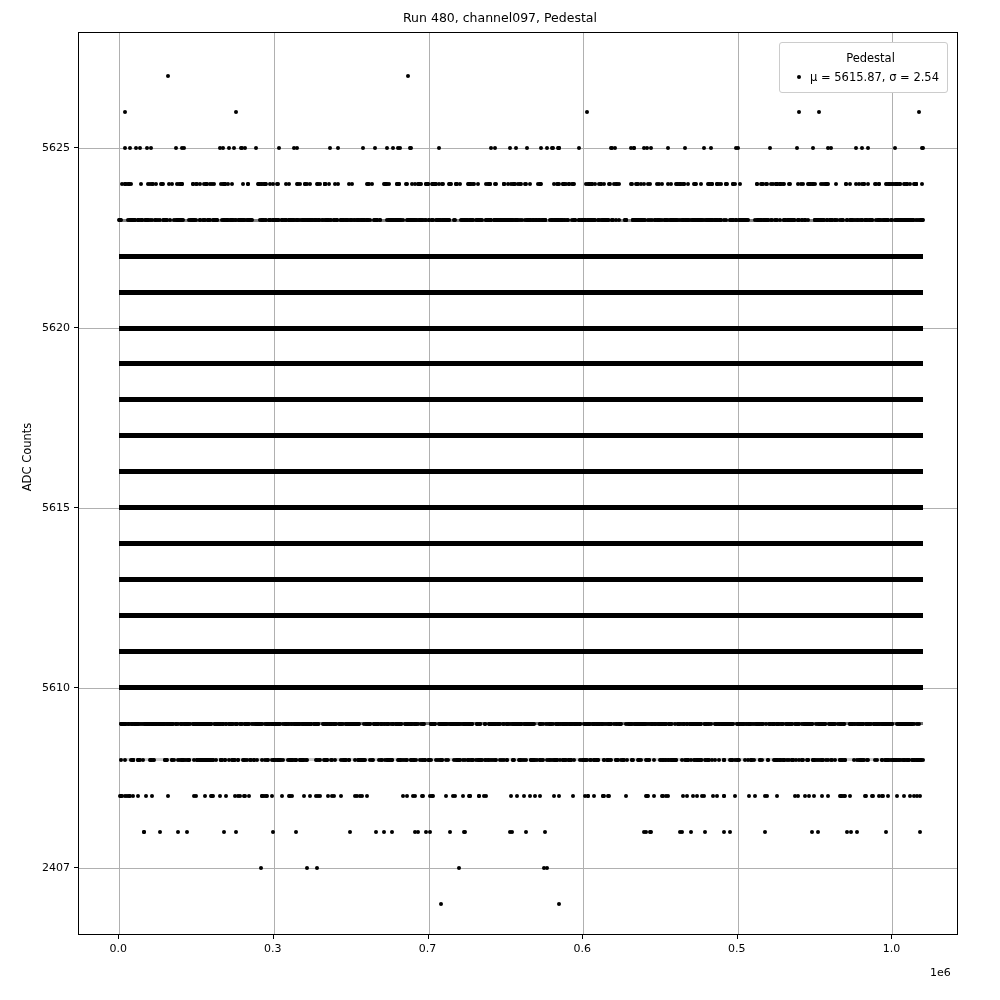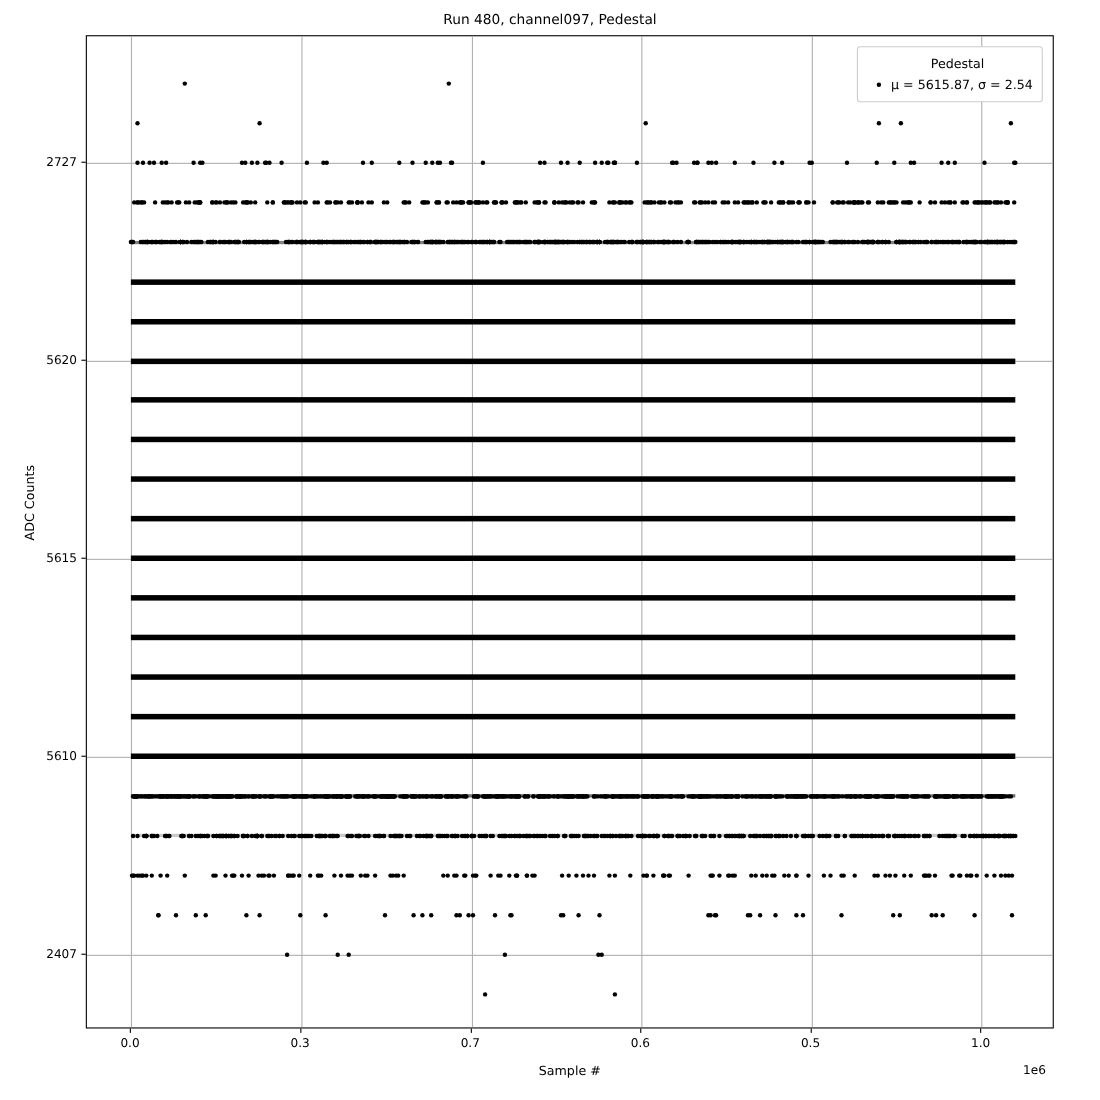--- a/index.html
+++ b/index.html
@@ -2905,20 +2905,19 @@
       <div class="ticklabel-x" style="left: 891.497px; top: 942px;">1.0</div>
       <div class="tick-y" style="left: 74px; top: 866.645px;"></div>
       <div class="ticklabel-y" style="left: 26px; width: 44px; top: 866.645px;">2407</div>
       <div class="tick-y" style="left: 74px; top: 686.765px;"></div>
       <div class="ticklabel-y" style="left: 26px; width: 44px; top: 686.765px;">5610</div>
       <div class="tick-y" style="left: 74px; top: 506.884px;"></div>
       <div class="ticklabel-y" style="left: 26px; width: 44px; top: 506.884px;">5615</div>
       <div class="tick-y" style="left: 74px; top: 327.004px;"></div>
       <div class="ticklabel-y" style="left: 26px; width: 44px; top: 327.004px;">5620</div>
       <div class="tick-y" style="left: 74px; top: 147.124px;"></div>
-      <div class="ticklabel-y" style="left: 26px; width: 44px; top: 147.124px;">2727</div>
+      <div class="ticklabel-y" style="left: 26px; width: 44px; top: 147.124px;">5625</div>
     </div>
 
-  <div id="xlabel">Sample #</div>
   <div id="x-offset-text">1e6</div>
   <div id="ylabel">ADC Counts</div>
 
 </div>
 
 </body></html>

